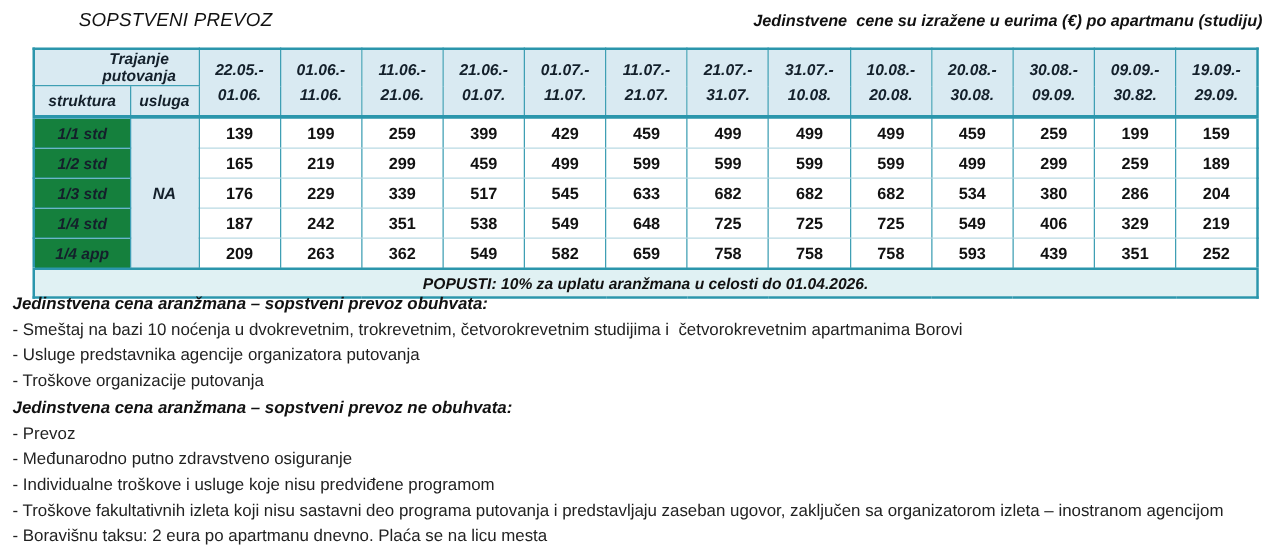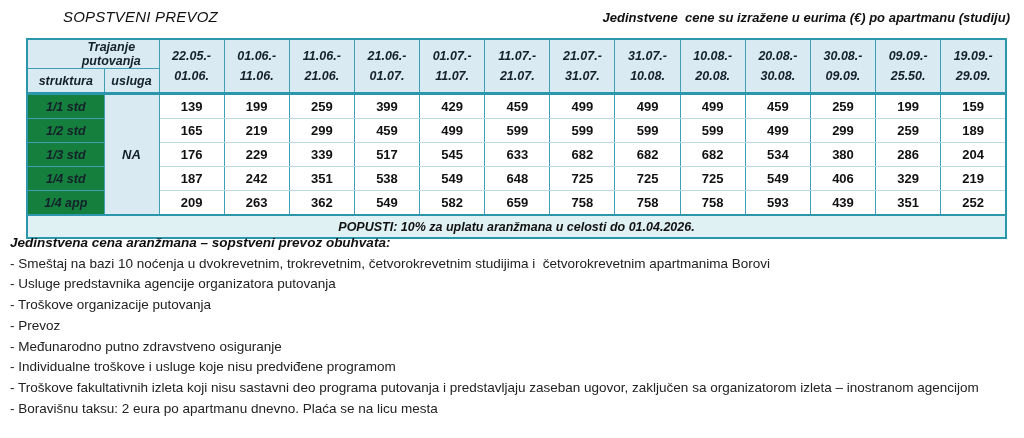--- a/index.html
+++ b/index.html
@@ -150,21 +150,21 @@
           <th rowspan="2" class="period">
             <div>20.08.-</div>
             <div>30.08.</div>
           </th>
           <th rowspan="2" class="period">
             <div>30.08.-</div>
             <div>09.09.</div>
           </th>
           <th rowspan="2" class="period">
             <div>09.09.-</div>
-            <div>25.50.</div>
+            <div>30.82.</div>
           </th>
           <th rowspan="2" class="period">
             <div>19.09.-</div>
             <div>29.09.</div>
           </th>
         </tr>
       <tr>
         <th class="sub">struktura</th>
         <th class="sub">usluga</th>
       </tr>
@@ -259,20 +259,21 @@
     </tfoot>
   </table>
 
   <div class="notes">
     <div class="note-heading">Jedinstvena cena aranžmana – sopstveni prevoz obuhvata:</div>
     <div id="includes-list">
         <div class="note-line">- Smeštaj na bazi 10 noćenja u dvokrevetnim, trokrevetnim, četvorokrevetnim studijima i  četvorokrevetnim apartmanima Borovi</div>
         <div class="note-line">- Usluge predstavnika agencije organizatora putovanja</div>
         <div class="note-line">- Troškove organizacije putovanja</div>
       </div>
+    <div class="note-heading">Jedinstvena cena aranžmana – sopstveni prevoz ne obuhvata:</div>
     <div id="excludes-list">
         <div class="note-line">- Prevoz</div>
         <div class="note-line">- Međunarodno putno zdravstveno osiguranje</div>
         <div class="note-line">- Individualne troškove i usluge koje nisu predviđene programom</div>
         <div class="note-line">- Troškove fakultativnih izleta koji nisu sastavni deo programa putovanja i predstavljaju zaseban ugovor, zaključen sa organizatorom izleta – inostranom agencijom</div>
         <div class="note-line">- Boravišnu taksu: 2 eura po apartmanu dnevno. Plaća se na licu mesta</div>
       </div>
   </div>
 
 </div>

